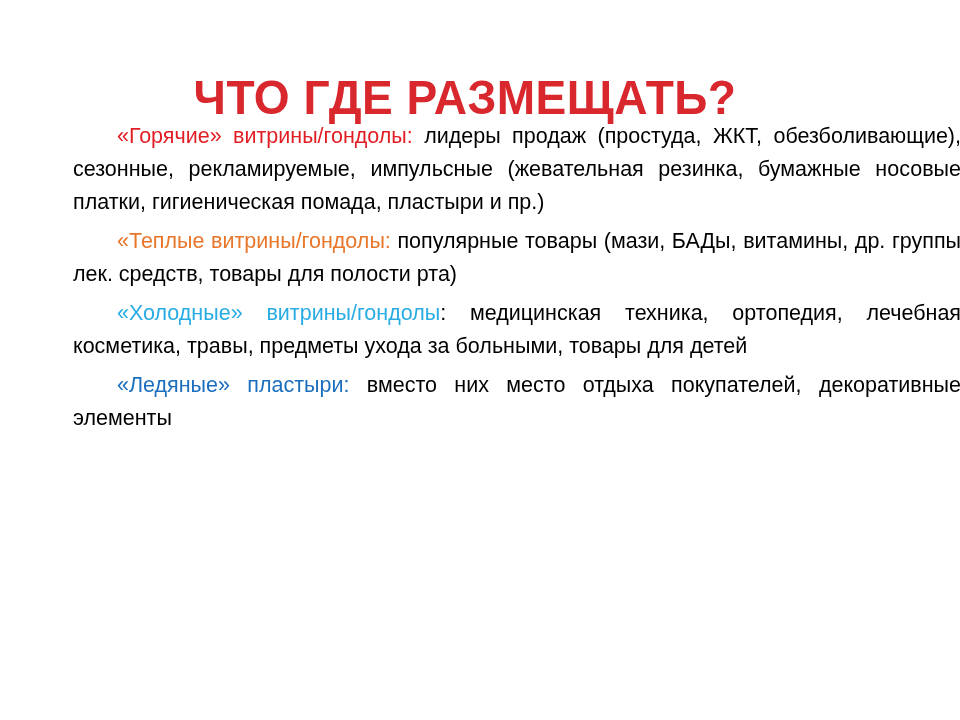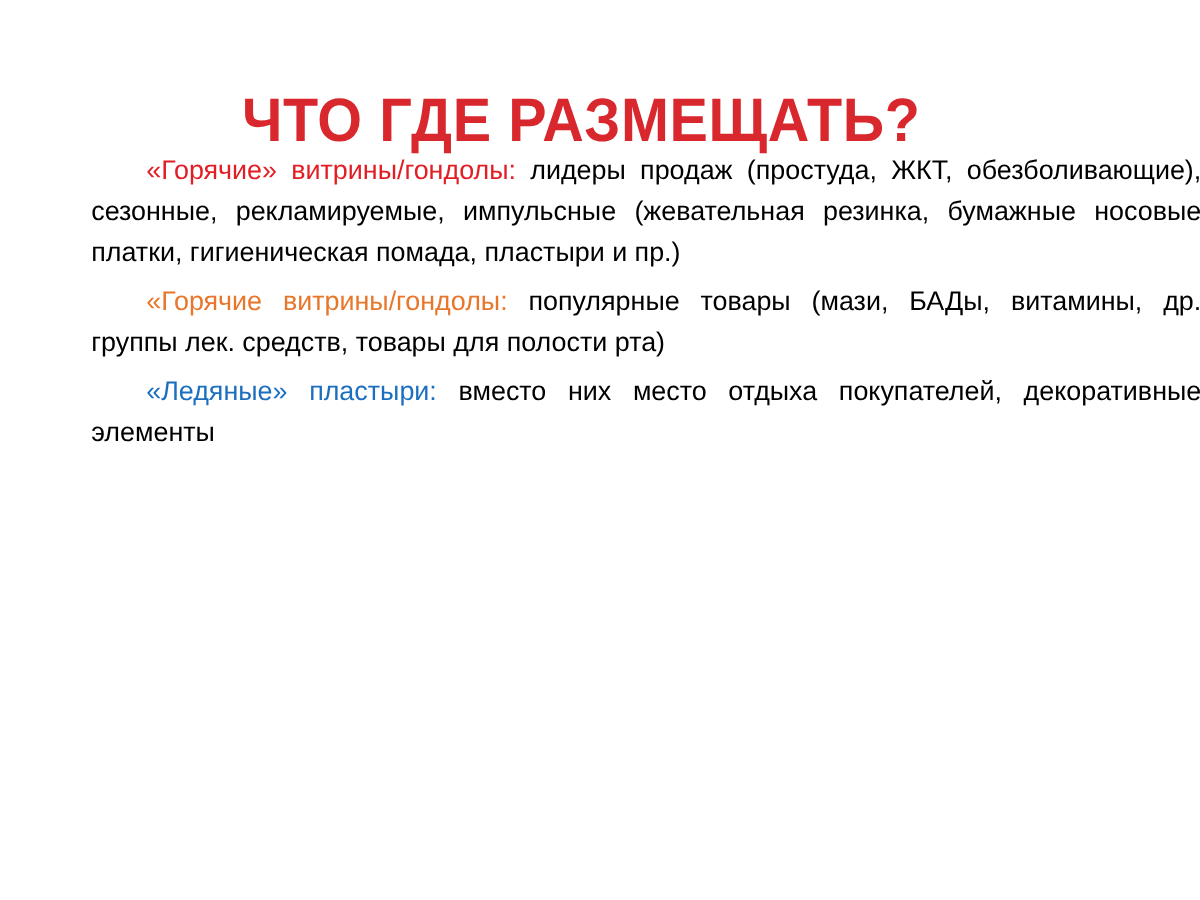--- a/index.html
+++ b/index.html
@@ -94,22 +94,25 @@
 
   <h1 class="title">ЧТО ГДЕ РАЗМЕЩАТЬ?</h1>
 
   <div class="body">
 
     <p class="para">
       <span class="lbl lbl-hot">«Горячие» витрины/гондолы:</span><span> лидеры продаж (простуда, ЖКТ, обезболивающие), сезонные, рекламируемые, импульсные (жевательная резинка, бумажные носовые платки,  гигиеническая помада, пластыри и пр.)</span>
     </p>
 
     <p class="para">
-      <span class="lbl lbl-warm">«Горячие витрины/гондолы:</span><span> популярные товары (мази, БАДы, витамины, др. группы лек. средств, товары для полости рта)</span>
+      <span class="lbl lbl-warm">«Теплые витрины/гондолы:</span><span> популярные товары (мази, БАДы, витамины, др. группы лек. средств, товары для полости рта)</span>
     </p>
 
+    <p class="para">
+      <span class="lbl lbl-cold">«Холодные» витрины/гондолы</span><span class="colon-dark">:</span><span> медицинская техника,  ортопедия, лечебная косметика, травы, предметы ухода за  больными, товары для детей</span>
+    </p>
 
     <p class="para">
       <span class="lbl lbl-ice">«Ледяные» пластыри:</span><span> вместо них место отдыха покупателей, декоративные элементы</span>
     </p>
 
   </div>
 </div>
 
 </body></html>

